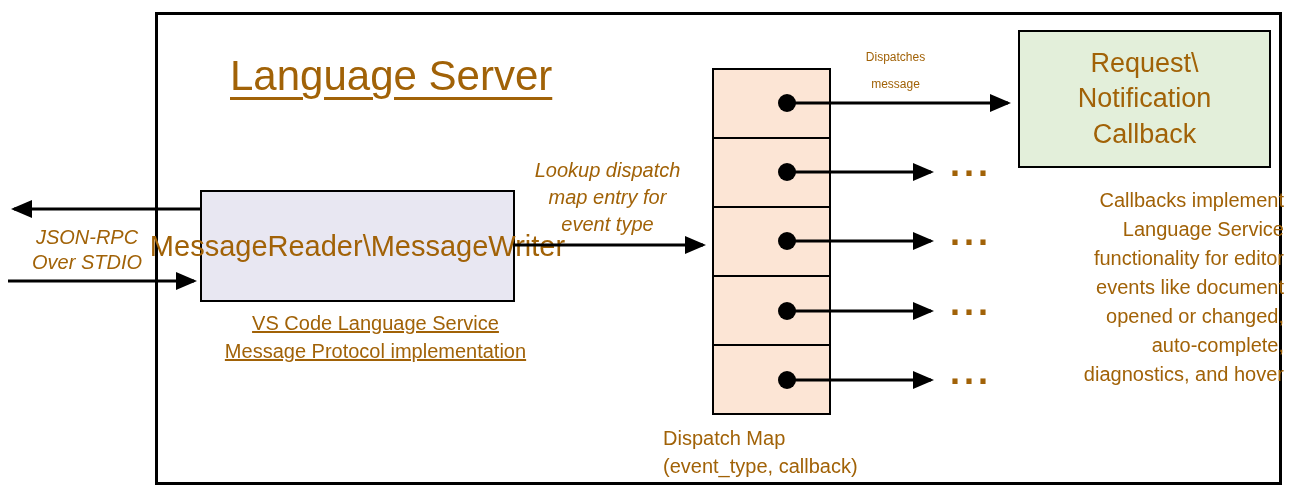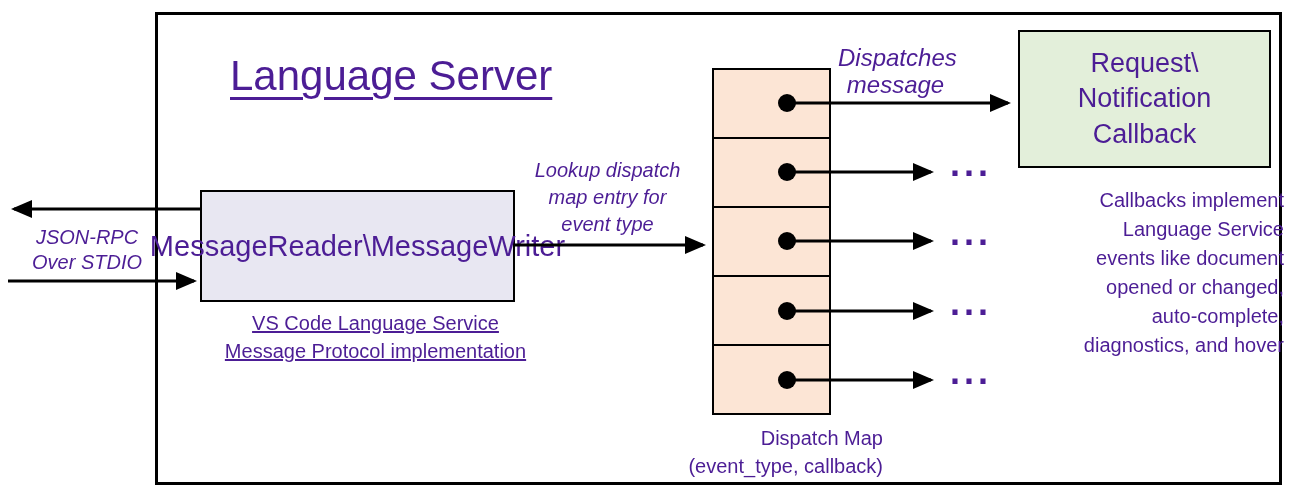--- a/index.html
+++ b/index.html
@@ -1,18 +1,18 @@
 <!DOCTYPE html>
 <html><head>
 <meta charset="utf-8">
 <style>
   html,body { margin:0; padding:0; background:#ffffff; }
   .canvas {
     position:relative; width:1291px; height:494px; background:#ffffff;
-    font-family:"Liberation Sans", sans-serif; color:#4c1d95; overflow:hidden;
+    font-family:"Liberation Sans", sans-serif; color:#a16207; overflow:hidden;
   }
   .overlay { position:absolute; left:0; top:0; z-index:3; pointer-events:none; }
 
   .outer-box {
     position:absolute; left:155px; top:12px; width:1127px; height:473px;
     border:3px solid #000; box-sizing:border-box; background:#fff; z-index:0;
   }
   .title {
     position:absolute; left:230px; top:52px; z-index:2;
     font-size:42px; text-decoration:underline;
@@ -38,25 +38,25 @@
   }
   .dispatch-map {
     position:absolute; left:712px; top:68px; width:119px; height:347px; z-index:1;
     border:2.5px solid #000; box-sizing:border-box;
     display:flex; flex-direction:column;
   }
   .dispatch-map .cell { flex:1; }
   .dispatch-map .cell + .cell { border-top:2.5px solid #000; }
   .map-caption {
     position:absolute; left:663px; top:424px; width:220px; z-index:2;
-    font-size:20px; line-height:28px; text-align:right;
+    font-size:20px; line-height:28px; text-align:left;
   }
   .dispatch-label {
     position:absolute; left:838px; top:44px; width:115px; z-index:2;
-    font-style:italic; font-size:24px; line-height:27px; text-align:center;
+    font-size:12px; line-height:27px; text-align:center;
   }
   .callback-box {
     position:absolute; left:1018px; top:30px; width:253px; height:138px; z-index:1;
     border:2.5px solid #000; box-sizing:border-box;
     display:flex; flex-direction:column; align-items:center; justify-content:center;
     font-size:27px; line-height:1.3; text-align:center;
   }
   .note {
     position:absolute; left:1000px; top:186px; width:284px; z-index:2;
     font-size:20px; line-height:29px; text-align:right;
@@ -145,19 +145,20 @@
   </div>
 
   <div class="dots dots-2">...</div>
   <div class="dots dots-3">...</div>
   <div class="dots dots-4">...</div>
   <div class="dots dots-5">...</div>
 
   <div class="note">
     <div>Callbacks implement</div>
     <div>Language Service</div>
+    <div>functionality for editor</div>
     <div>events like document</div>
     <div>opened or changed,</div>
     <div>auto-complete,</div>
     <div>diagnostics, and hover</div>
   </div>
 
 </div>
 
 </body></html>

